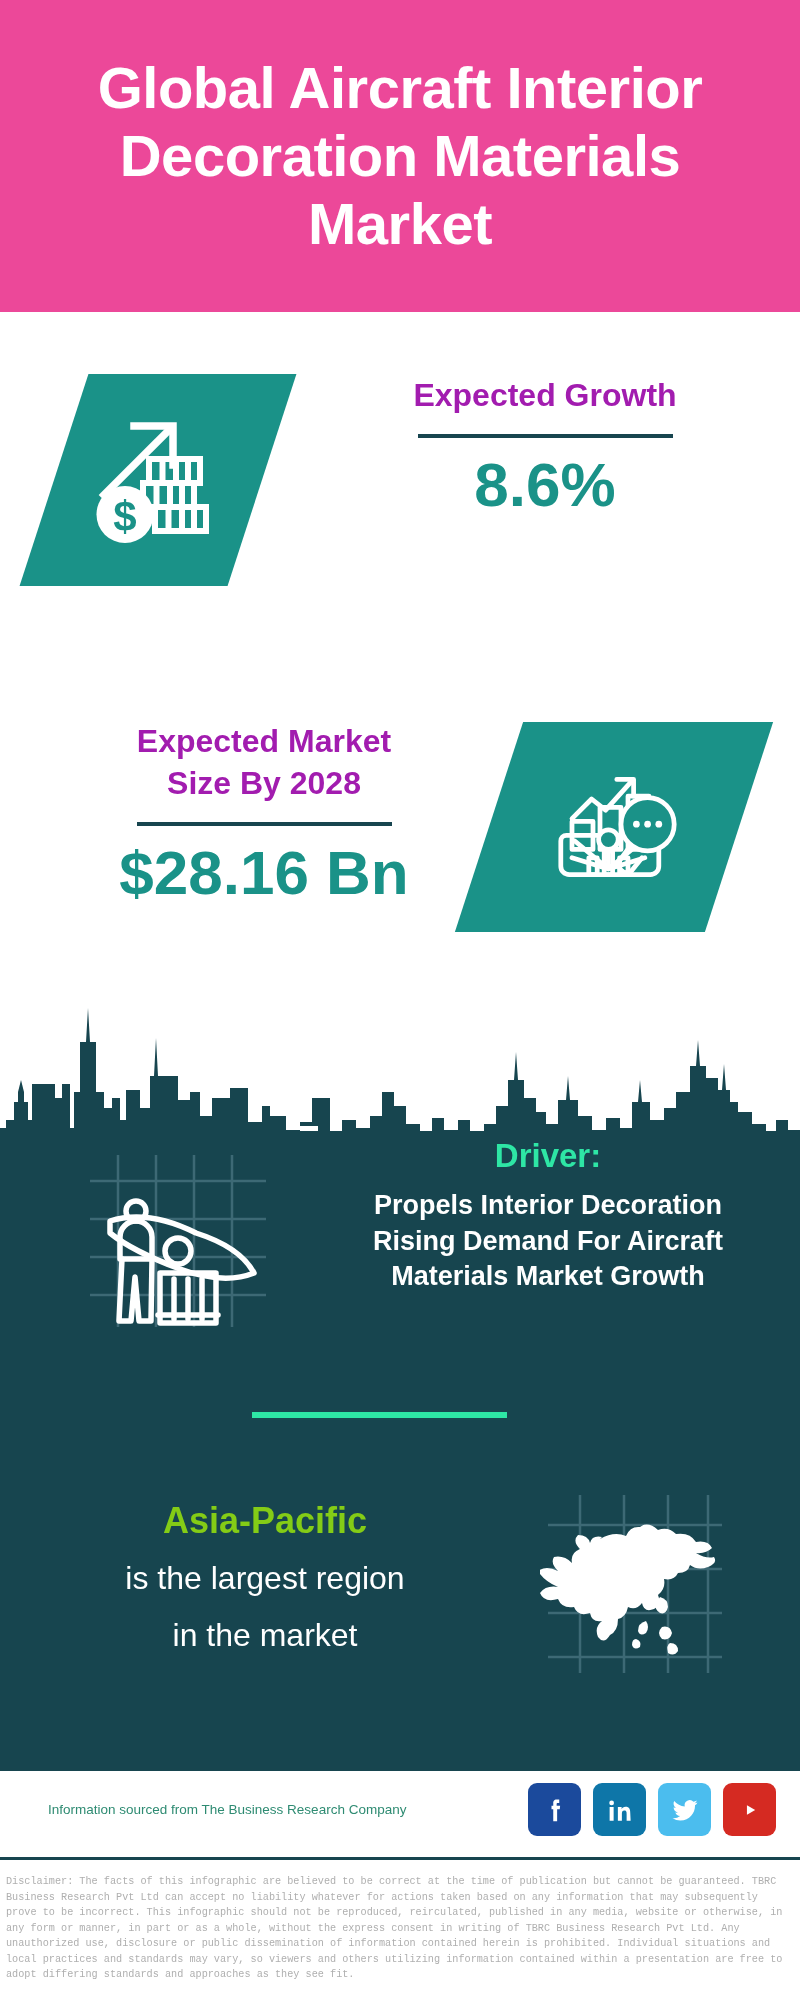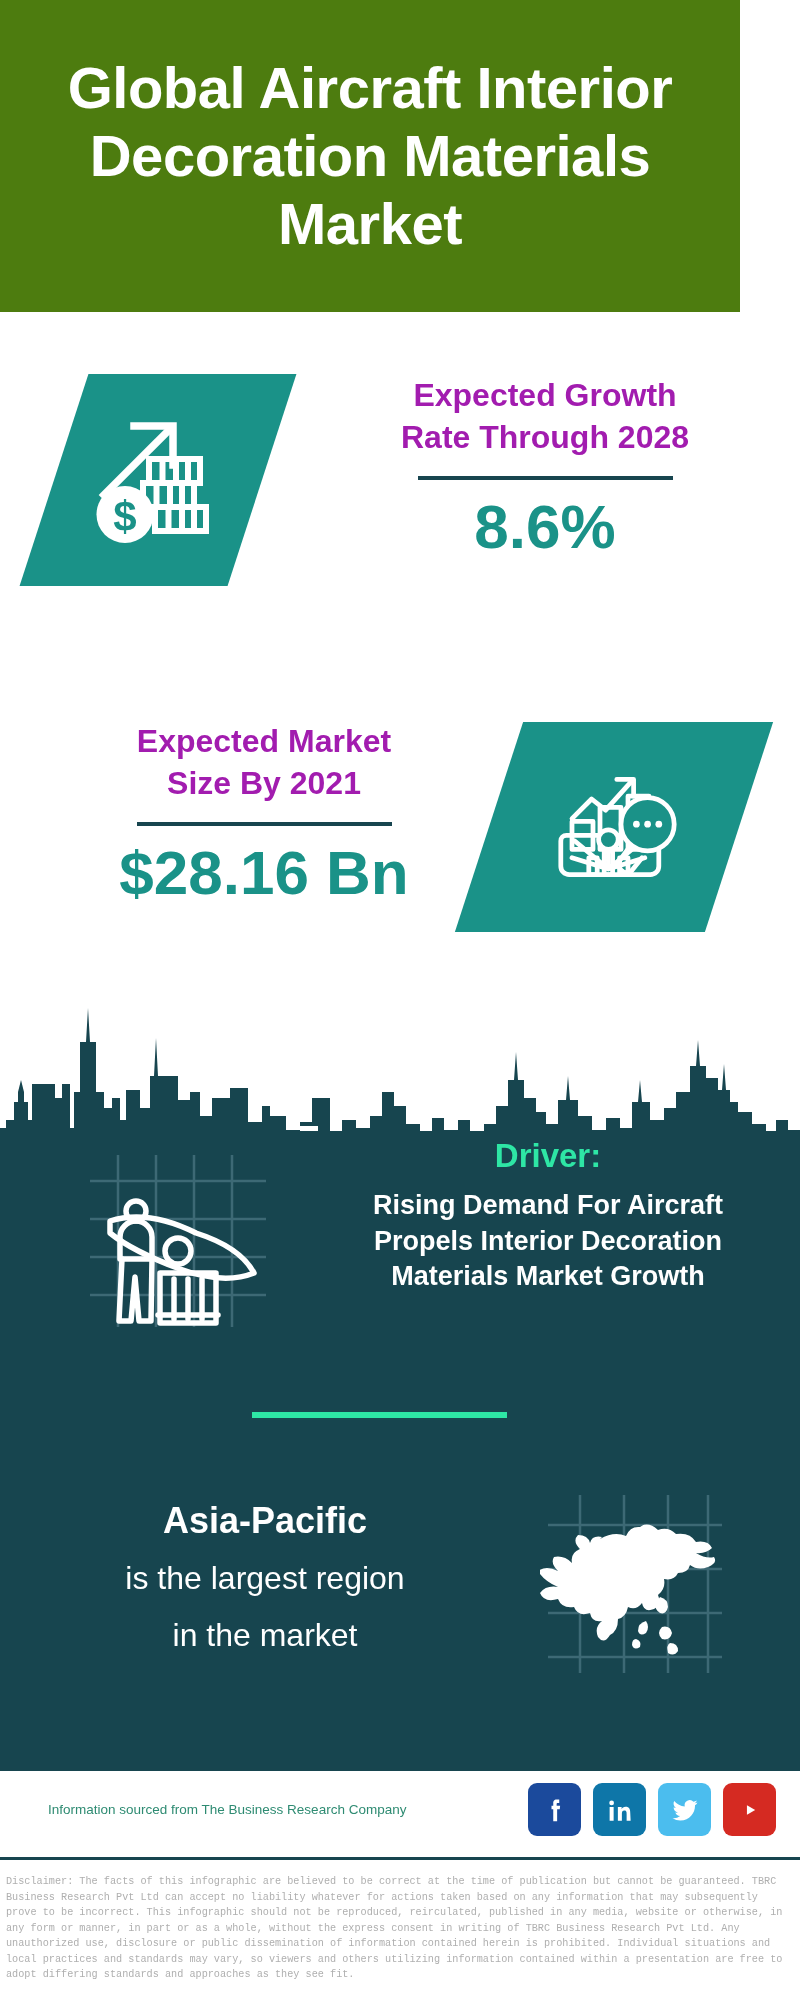--- a/index.html
+++ b/index.html
@@ -12,22 +12,22 @@
   .page{
     position:relative;
     width:800px;
     height:2000px;
     overflow:hidden;
     background:#ffffff;
   }
 
   
   .header{
-    position:absolute;left:0;top:0;width:740px;height:312px;
-    background:#4d7c0f;
+    position:absolute;left:0;top:0;width:800px;height:312px;
+    background:#ec4899;
     display:flex;align-items:center;justify-content:center;
   }
   .header-title{
     color:#ffffff;
     font-size:58px;
     font-weight:bold;
     line-height:1.17;
     text-align:center;
     letter-spacing:-0.5px;
     padding:0 28px;
@@ -118,21 +118,21 @@
     background:#2EE6A5;
   }
 
   .region-block{
     position:absolute;left:0;top:350px;width:800px;height:230px;
   }
   .region-text{
     position:absolute;left:30px;top:18px;width:470px;text-align:center;
   }
   .region-name{
-    color:#ffffff;font-size:36px;font-weight:bold;margin:0 0 4px 0;line-height:1.2;
+    color:#84cc16;font-size:36px;font-weight:bold;margin:0 0 4px 0;line-height:1.2;
   }
   .region-sub{
     color:#ffffff;font-size:32px;font-weight:normal;line-height:1.28;margin:16px;
   }
   .region-icon{
     position:absolute;left:540px;top:0px;width:190px;height:195px;
   }
 
   
   .footer{
@@ -203,30 +203,29 @@
             <line x1="66" y1="68" x2="66" y2="84"></line>
             <line x1="74" y1="68" x2="74" y2="84"></line>
           </g>
           <circle cx="28" cy="73" r="19" fill="#ffffff"></circle>
           <text x="28" y="84" font-size="28" font-weight="bold" text-anchor="middle" fill="#1A9288" font-family="Liberation Sans, sans-serif">$</text>
         </svg>
       </div>
     </div>
     <div class="stat1-text">
       <p class="stat-label">Expected Growth</p>
-      <p class="stat-label">Rate Through 2028</p>
       <hr class="stat-rule">
       <p class="stat-value">8.6%</p>
     </div>
   </div>
 
   <div class="stat2">
     <div class="stat2-text">
       <p class="stat-label">Expected Market</p>
-      <p class="stat-label">Size By 2021</p>
+      <p class="stat-label">Size By 2028</p>
       <hr class="stat-rule">
       <p class="stat-value">$28.16 Bn</p>
     </div>
     <div class="para icon2-wrap">
       <div class="para-inner">
         <svg width="140" height="140" viewBox="0 0 100 100">
           <g fill="none" stroke="#ffffff" stroke-width="3.4" stroke-linejoin="round" stroke-linecap="round">
             <polyline points="20,44 34,30 44,38 62,18"></polyline>
             <polyline points="52,16 64,16 64,28"></polyline>
             <rect x="20" y="46" width="15" height="20"></rect>
@@ -282,22 +281,22 @@
             <path d="M82 132 h56 v50 h-56 z"></path>
             <line x1="96" y1="138" x2="96" y2="178"></line>
             <line x1="110" y1="138" x2="110" y2="178"></line>
             <line x1="124" y1="138" x2="124" y2="178"></line>
             <line x1="80" y1="174" x2="140" y2="174"></line>
           </g>
         </svg>
       </div>
       <div class="driver-text">
         <p class="driver-head">Driver:</p>
+        <p class="driver-body">Propels Interior Decoration</p>
         <p class="driver-body">Rising Demand For Aircraft</p>
-        <p class="driver-body">Propels Interior Decoration</p>
         <p class="driver-body">Materials Market Growth</p>
       </div>
     </div>
 
     <div class="mid-divider"></div>
 
     <div class="region-block">
       <div class="region-text">
         <p class="region-name">Asia-Pacific</p>
         <p class="region-sub">is the largest region</p>

